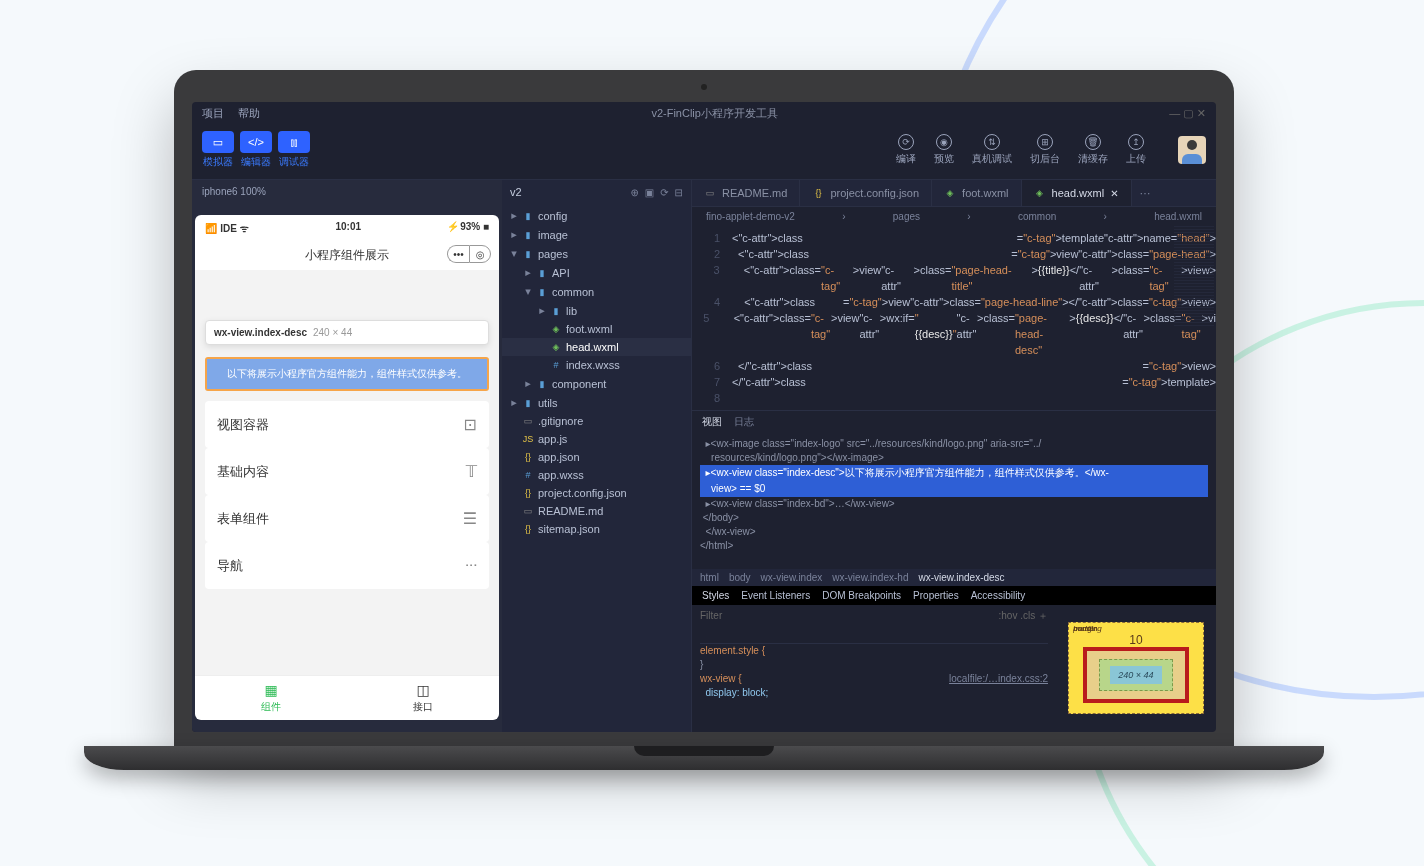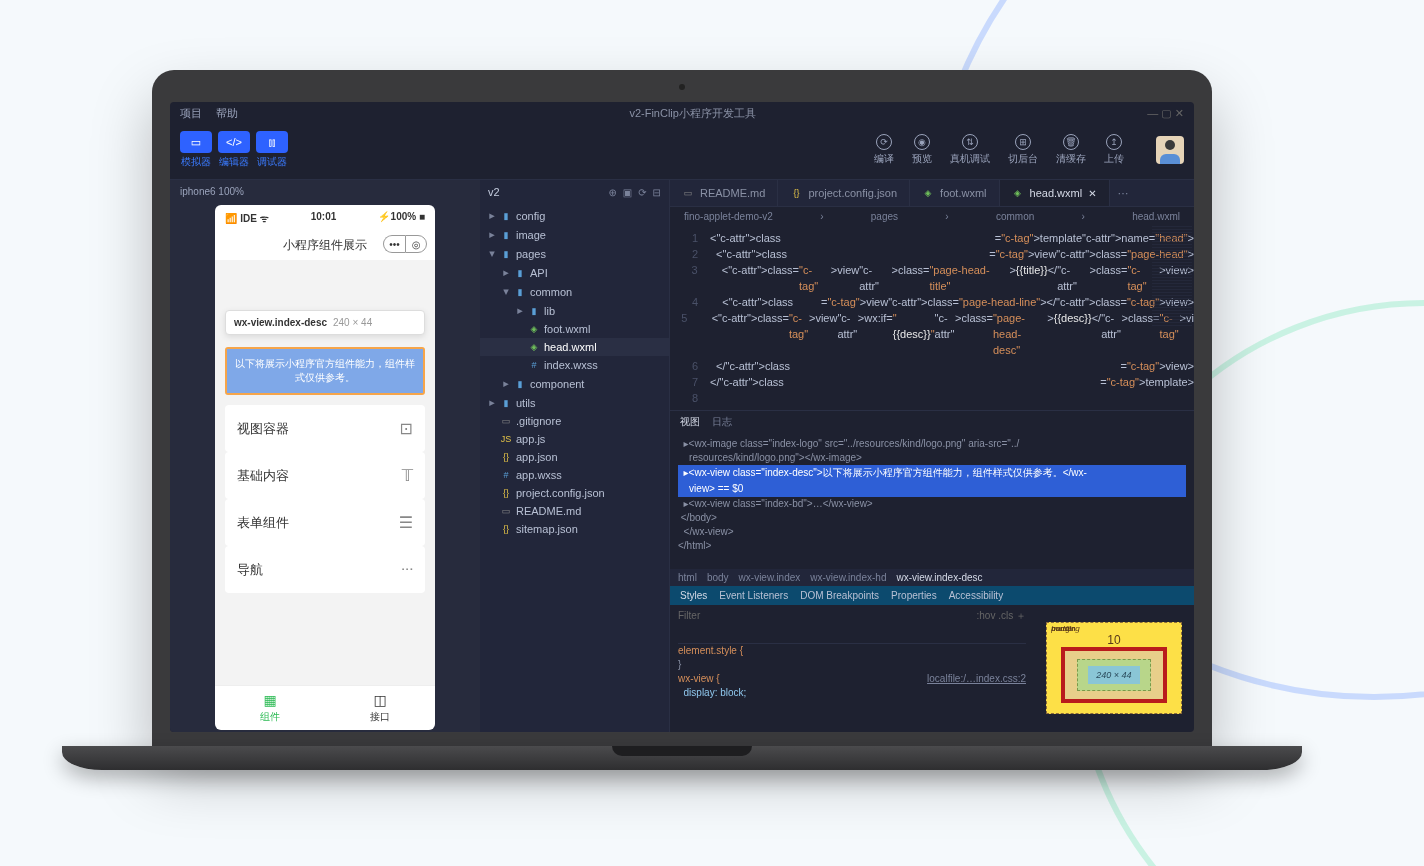--- a/index.html
+++ b/index.html
@@ -4,21 +4,21 @@
 <style>
 * { margin: 0; padding: 0; box-sizing: border-box; font-family: -apple-system, "Segoe UI", Arial, sans-serif; }
 body { background: #f5f9fc; width: 1424px; height: 866px; position: relative; overflow: hidden; }
 
 
 .bg-curve { position: absolute; border-radius: 50%; border: 6px solid rgba(100,180,255,0.3); pointer-events: none; }
 .bg-curve.c1 { width: 900px; height: 900px; right: -400px; top: -200px; border-color: rgba(120,160,255,0.35); }
 .bg-curve.c2 { width: 700px; height: 700px; right: -350px; top: 300px; border-color: rgba(120,230,180,0.35); }
 
 
-.laptop { position: absolute; left: 152px; top: 70px; width: 1060px; }
+.laptop { position: absolute; left: 174px; top: 70px; width: 1060px; }
 .screen-bezel { background: #3a3a3c; border-radius: 22px 22px 0 0; padding: 32px 18px 14px 18px; box-shadow: 0 30px 60px rgba(0,0,0,0.25); position: relative; }
 .camera { position: absolute; top: 14px; left: 50%; transform: translateX(-50%); width: 6px; height: 6px; background: #222; border-radius: 50%; }
 .base { height: 24px; background: linear-gradient(#4b4b4d,#2e2e30); margin: 0 -90px; border-radius: 0 0 40px 40px/0 0 18px 18px; box-shadow: 0 8px 20px rgba(0,0,0,0.3); position:relative;}
 .notch { position:absolute; top:0; left:50%; transform:translateX(-50%); width:140px; height:10px; background:#1e1e20; border-radius:0 0 10px 10px;}
 
 
 .ide { background: #1e2130; color: #b8c0d4; font-size: 11px; height: 630px; display: flex; flex-direction: column; overflow: hidden; border-radius: 4px;}
 .menubar { display:flex; align-items:center; gap:14px; padding:4px 10px; color:#9aa3bb; font-size:11px;}
 .menubar .spacer{flex:1;}
 .menubar .title{color:#8a91a5;}
@@ -34,21 +34,21 @@
 .tool-action .ico{width:16px;height:16px;border:1px solid #9aa3bb;border-radius:50%;display:flex;align-items:center;justify-content:center;font-size:9px;}
 .avatar{width:28px;height:28px;background:#e6d4b8;border-radius:4px;margin-left:8px;position:relative;overflow:hidden;}
 .avatar::after{content:"";position:absolute;bottom:0;left:4px;right:4px;height:10px;background:#5a8fd6;border-radius:6px 6px 0 0;}
 .avatar::before{content:"";position:absolute;top:4px;left:9px;width:10px;height:10px;background:#3a3a3a;border-radius:50%;}
 
 .workspace{flex:1;display:flex;min-height:0;border-top:1px solid #2a2f44;}
 
 
 .sim-panel{width:310px;background:#272b3d;display:flex;flex-direction:column;}
 .sim-head{padding:6px 10px;color:#9aa3bb;font-size:10px;}
-.phone{width:220px;margin:2px auto;background:#fff;border-radius:6px;flex:1;display:flex;flex-direction:column;color:#333;overflow:hidden;}
+.phone{width:304px;margin:12px auto;background:#fff;border-radius:6px;flex:1;display:flex;flex-direction:column;color:#333;overflow:hidden;}
 .ph-status{display:flex;justify-content:space-between;padding:6px 10px;font-size:10px;font-weight:600;}
 .ph-title{text-align:center;font-size:12px;padding:6px;position:relative;font-weight:400;}
 .ph-caps{position:absolute;right:8px;top:4px;display:flex;gap:0;}
 .cap{width:22px;height:18px;border:1px solid #999;display:flex;align-items:center;justify-content:center;font-size:10px;}
 .cap:first-child{border-radius:10px 0 0 10px;border-right:none;}
 .cap:last-child{border-radius:0 10px 10px 0;}
 .ph-body{flex:1;background:#f3f3f3;padding:10px;display:flex;flex-direction:column;gap:10px;font-size:12px;position:relative;}
 .inspect-tip{background:#fff;border:1px solid #ddd;border-radius:4px;padding:6px 8px;font-size:10px;margin:40px 0 0 0;box-shadow:0 2px 6px rgba(0,0,0,0.1);}
 .inspect-tip .dim{color:#999;margin-left:6px;}
 .hl-block{margin-top:2px;}
@@ -96,21 +96,21 @@
 
 
 .devtools{flex:1;border-top:1px solid #2a2f44;display:flex;flex-direction:column;min-height:0;font-size:10px;}
 .dt-tabs{display:flex;gap:12px;padding:4px 10px;color:#7a829a;}
 .dt-tabs .a{color:#d4d9e6;}
 .dom-pane{flex:1;padding:4px 8px;font-family:Consolas,Menlo,monospace;color:#8a91a5;overflow:hidden;line-height:14px;}
 .dom-line{white-space:pre;}
 .dom-hl{background:#2e5fd6;color:#fff;padding:1px 0;}
 .crumbs2{background:#22263a;padding:3px 8px;color:#7a829a;display:flex;gap:10px;}
 .crumbs2 .a{color:#d4d9e6;}
-.st-tabs{display:flex;gap:12px;padding:4px 10px;background:#0c4a6e;text-align:center;}
+.st-tabs{display:flex;gap:12px;padding:4px 10px;background:#000000;text-align:center;}
 .st-tabs .a{color:#d4d9e6;font-weight:500;}
 .styles-body{flex:1;display:flex;}
 .css-pane{flex:1;padding:4px 8px;font-family:Consolas,Menlo,monospace;color:#8a91a5;line-height:14px;min-width:0;}
 .css-head{display:flex;justify-content:space-between;color:#666;border-bottom:1px solid #2a2f44;padding-bottom:20px;}
 .css-rule{white-space:pre;}
 .css-sel{color:#d68f5a;}
 .css-prop{color:#90c8ee;}
 .css-link{color:#7a829a;text-decoration:underline;float:right;}
 
 .box-model{width:160px;padding:10px;display:flex;align-items:center;justify-content:center;}
@@ -184,21 +184,21 @@
    </div>
 
    <div class="workspace">
 
     <div class="sim-panel">
      <div class="sim-head">iphone6 100%</div>
      <div class="phone">
       <div class="ph-status">
        <span>📶 IDE ᯤ</span>
        <span>10:01</span>
-       <span>⚡100% ■</span>
+       <span>⚡93% ■</span>
       </div>
       <div class="ph-title">
        <span>小程序组件展示</span>
        <span class="ph-caps">
         <span class="cap">•••</span>
         <span class="cap">◎</span>
        </span>
       </div>
       <div class="ph-body">
         <div class="inspect-tip">

